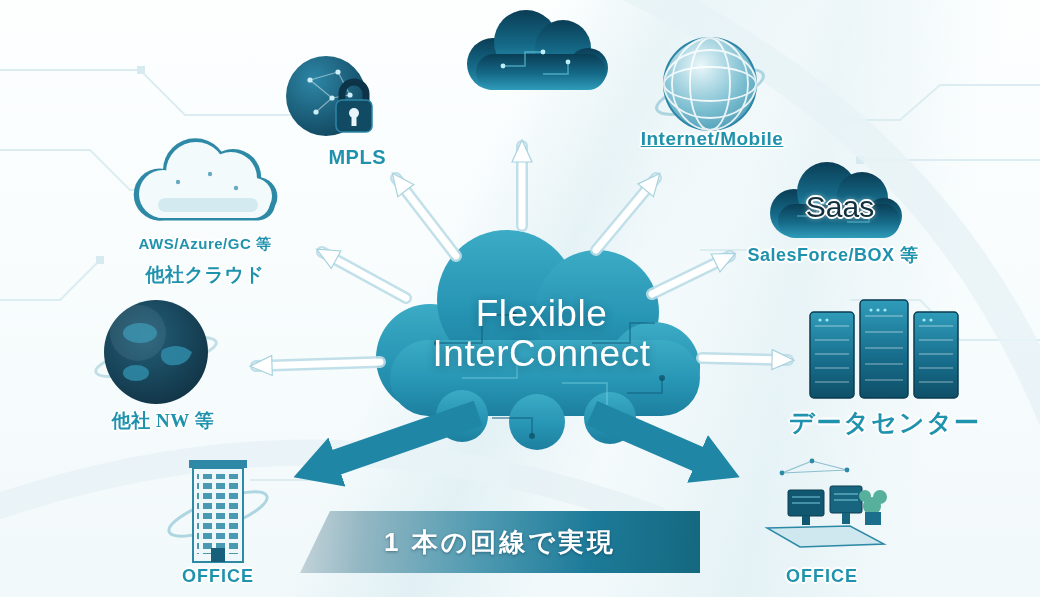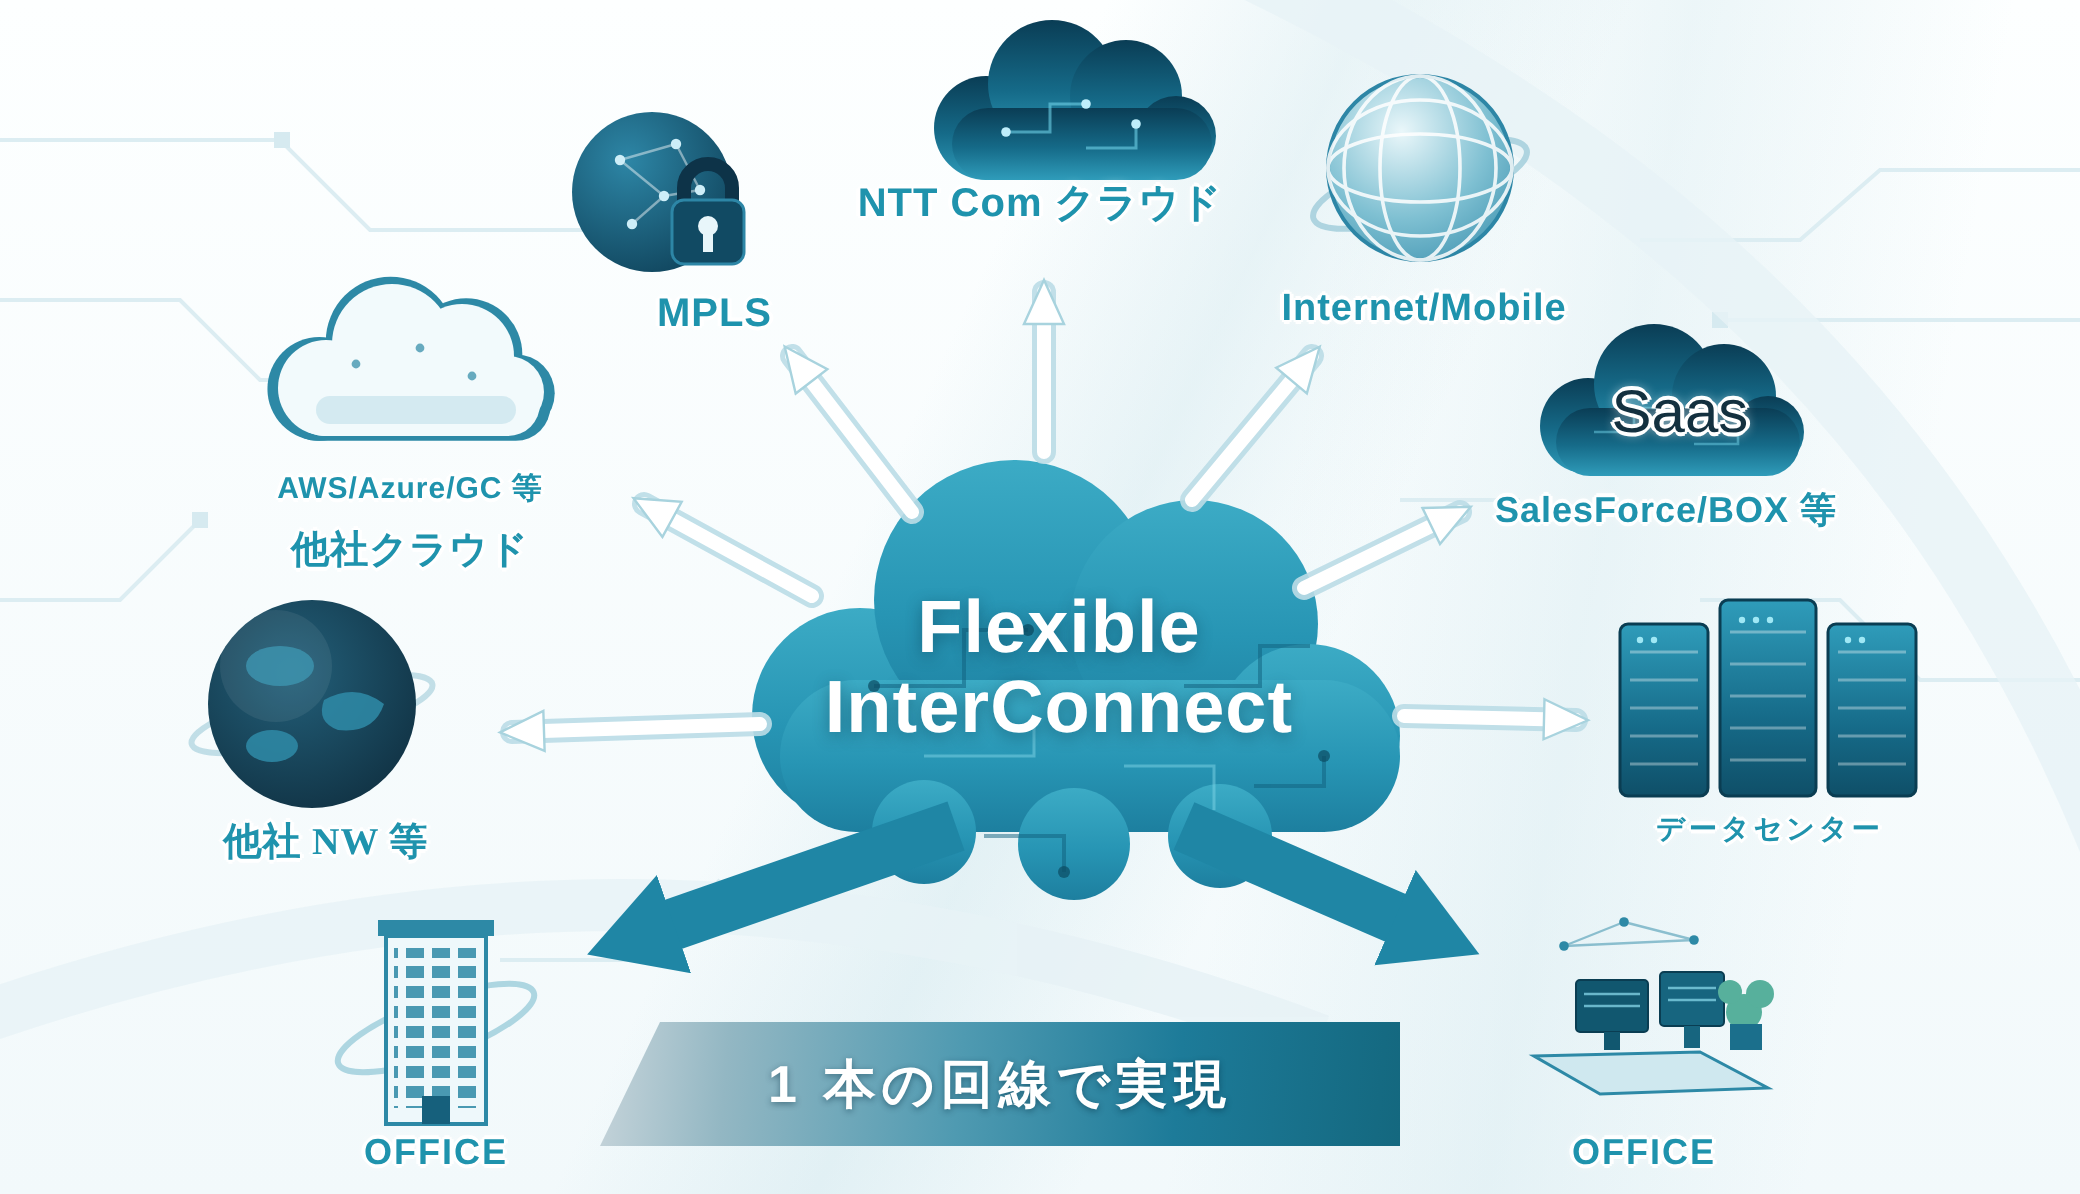--- a/index.html
+++ b/index.html
@@ -17,22 +17,22 @@
   .node{position:absolute;z-index:4;}
   .arrows{position:absolute;left:0;top:0;z-index:5;pointer-events:none;}
   .lbl{
     position:absolute;z-index:6;text-align:center;font-weight:bold;color:#1f93ad;
     text-shadow:2px 0 0 #fff,-2px 0 0 #fff,0 2px 0 #fff,0 -2px 0 #fff,
                 1px 1px 0 #fff,-1px -1px 0 #fff,1px -1px 0 #fff,-1px 1px 0 #fff,0 0 6px #fff;
     letter-spacing:.5px;white-space:nowrap;
   }
   .center-cloud{left:342px;top:208px;width:375px;height:255px;}
   .center-title{
-    position:absolute;left:0;top:86px;width:100%;text-align:center;z-index:2;
-    color:#ffffff;font-weight:700;font-size:37px;line-height:1.08;
+    position:absolute;left:12px;top:86px;width:100%;text-align:center;z-index:2;
+    color:#ffffff;font-weight:400;font-size:37px;line-height:1.08;
     text-shadow:0 2px 8px rgba(0,45,65,.4);letter-spacing:.5px;
   }
   .saas-word{
     position:absolute;left:775px;top:190px;width:130px;z-index:6;text-align:center;
     font-size:30px;font-weight:normal;color:#13303f;
     text-shadow:2px 0 0 #fff,-2px 0 0 #fff,0 2px 0 #fff,0 -2px 0 #fff,1px 1px 0 #fff,-1px -1px 0 #fff,0 0 6px #fff;
   }
   .banner{
     position:absolute;left:300px;top:511px;width:400px;height:62px;z-index:6;
     background:linear-gradient(95deg,#c6d4da 0%,#93b7c3 16%,#4f9ab1 45%,#1d7b99 72%,#14687f 100%);
@@ -377,35 +377,34 @@
       <line x1="406" y1="298" x2="322" y2="252" marker-end="url(#ahw)"></line>
       <line x1="380" y1="362" x2="256" y2="366" marker-end="url(#ahw)"></line>
       <line x1="652" y1="294" x2="730" y2="256" marker-end="url(#ahw)"></line>
       <line x1="702" y1="358" x2="788" y2="360" marker-end="url(#ahw)"></line>
     </g>
 
     <line x1="478" y1="413" x2="320" y2="468" stroke="#1f86a5" stroke-width="26" marker-end="url(#aht)"></line>
     <line x1="592" y1="413" x2="714" y2="466" stroke="#1f86a5" stroke-width="26" marker-end="url(#aht)"></line>
   </svg>
 
-  <div class="lbl" style="left:400px;top:88px;width:240px;font-size:20px;">NTT Com クラウド</div>
 
   <div class="lbl" style="left:286px;top:146px;width:100px;font-size:20px;text-align:right;">MPLS</div>
 
-  <div class="lbl" style="left:612px;top:144px;width:200px;font-size:19px;">Internet/Mobile</div>
+  <div class="lbl" style="left:612px;top:128px;width:200px;font-size:19px;text-decoration:underline;">Internet/Mobile</div>
 
   <div class="saas-word">Saas</div>
   <div class="lbl" style="left:718px;top:243px;width:230px;font-size:18px;">SalesForce/BOX 等</div>
 
   <div class="lbl" style="left:115px;top:226px;width:180px;font-size:19px;margin-top:36px;">他社クラウド</div>
   <div class="lbl" style="left:105px;top:235px;width:200px;font-size:15px;">AWS/Azure/GC 等</div>
 
   <div class="lbl" style="left:88px;top:408px;width:150px;font-size:19px;font-family:Liberation Serif, serif;">他社 NW 等</div>
 
-  <div class="lbl" style="left:785px;top:406px;width:200px;font-size:14px;letter-spacing:2px;">データセンター</div>
+  <div class="lbl" style="left:785px;top:406px;width:200px;font-size:25px;letter-spacing:2px;">データセンター</div>
 
   <div class="lbl" style="left:168px;top:566px;width:100px;font-size:18px;letter-spacing:1px;">OFFICE</div>
 
   <div class="lbl" style="left:772px;top:566px;width:100px;font-size:18px;letter-spacing:1px;">OFFICE</div>
 
   <div class="banner">
     <span>1 本の回線で実現</span>
   </div>
 
 </div>

